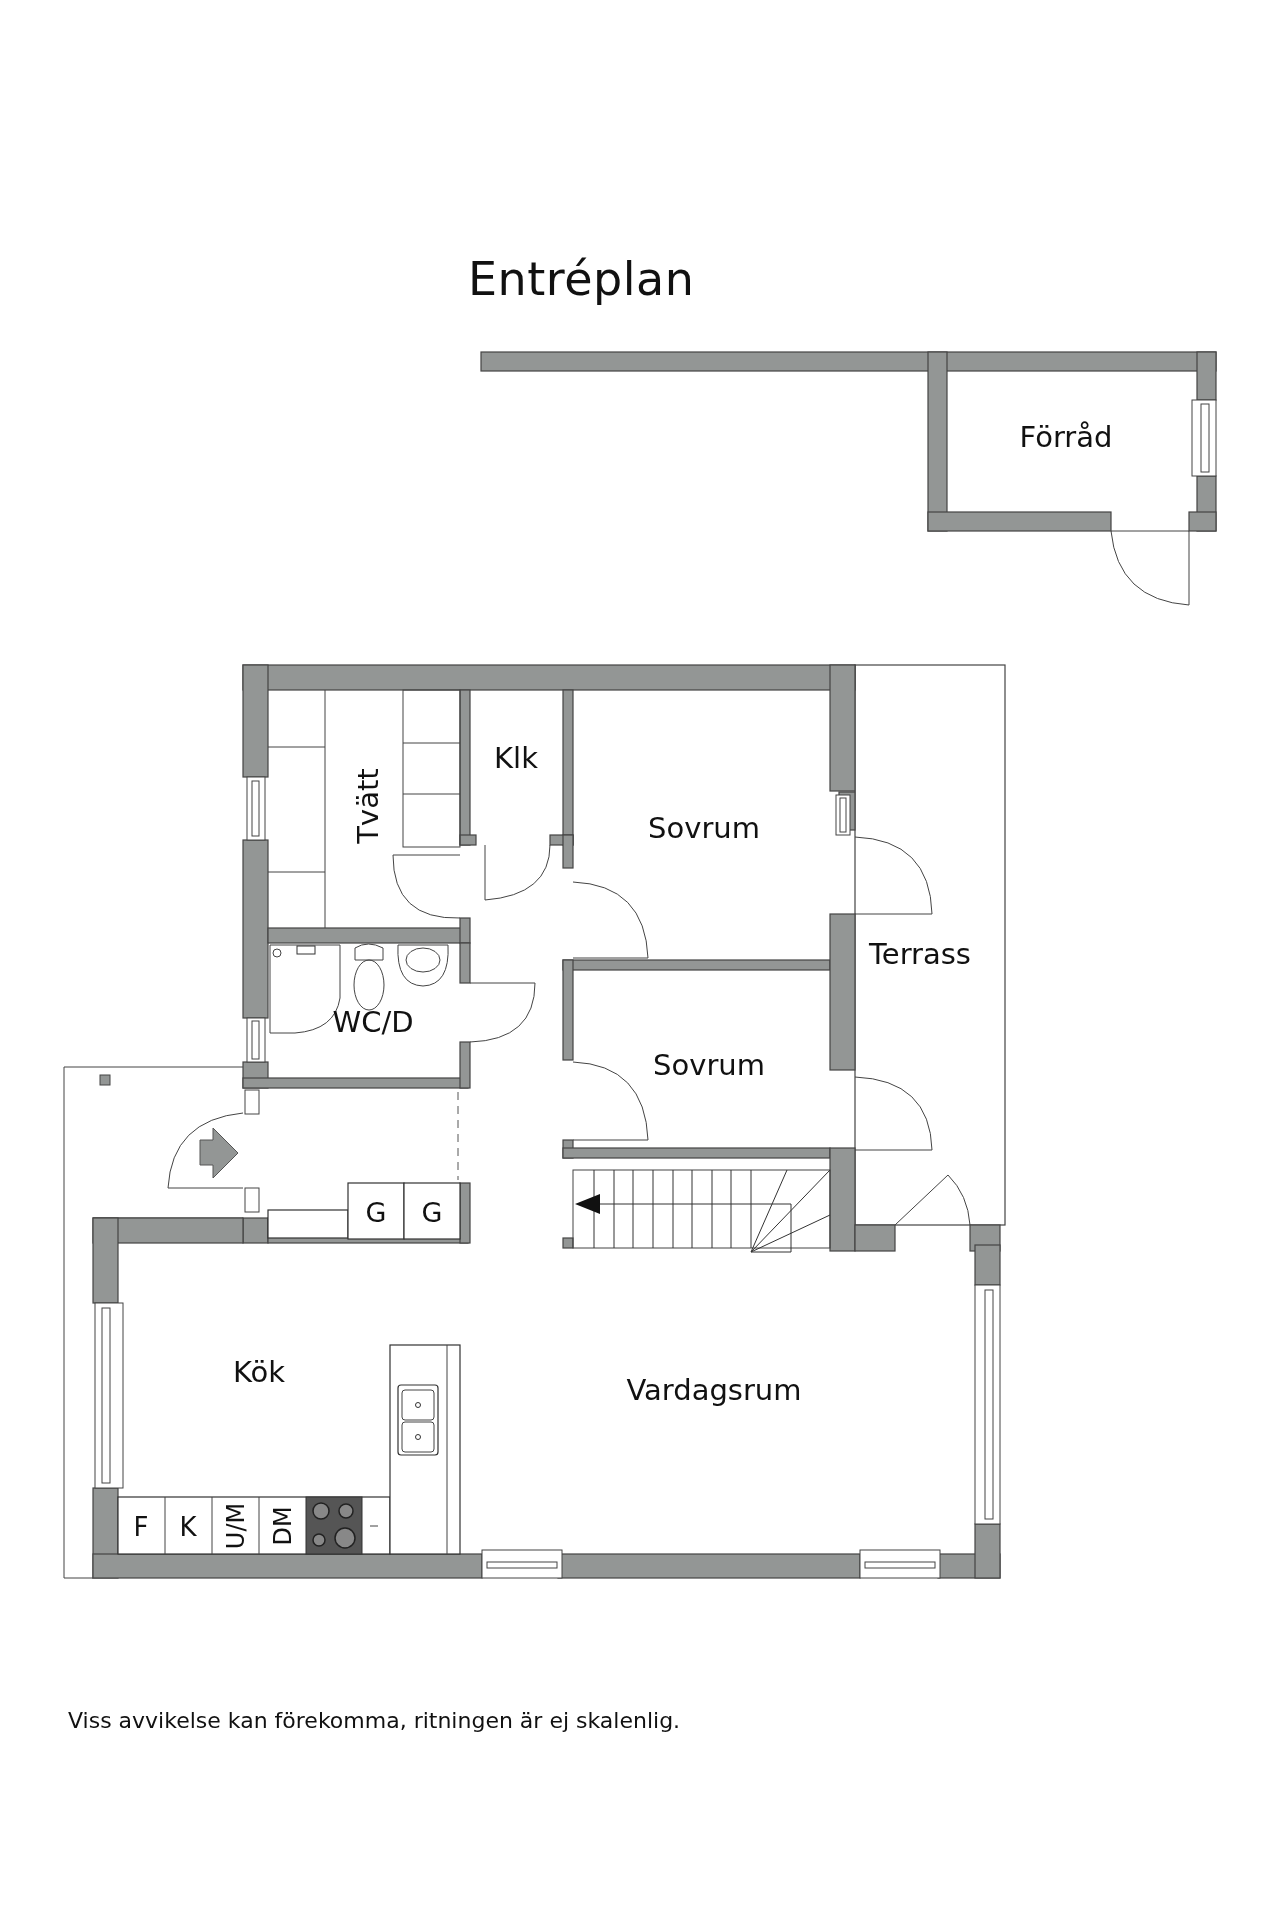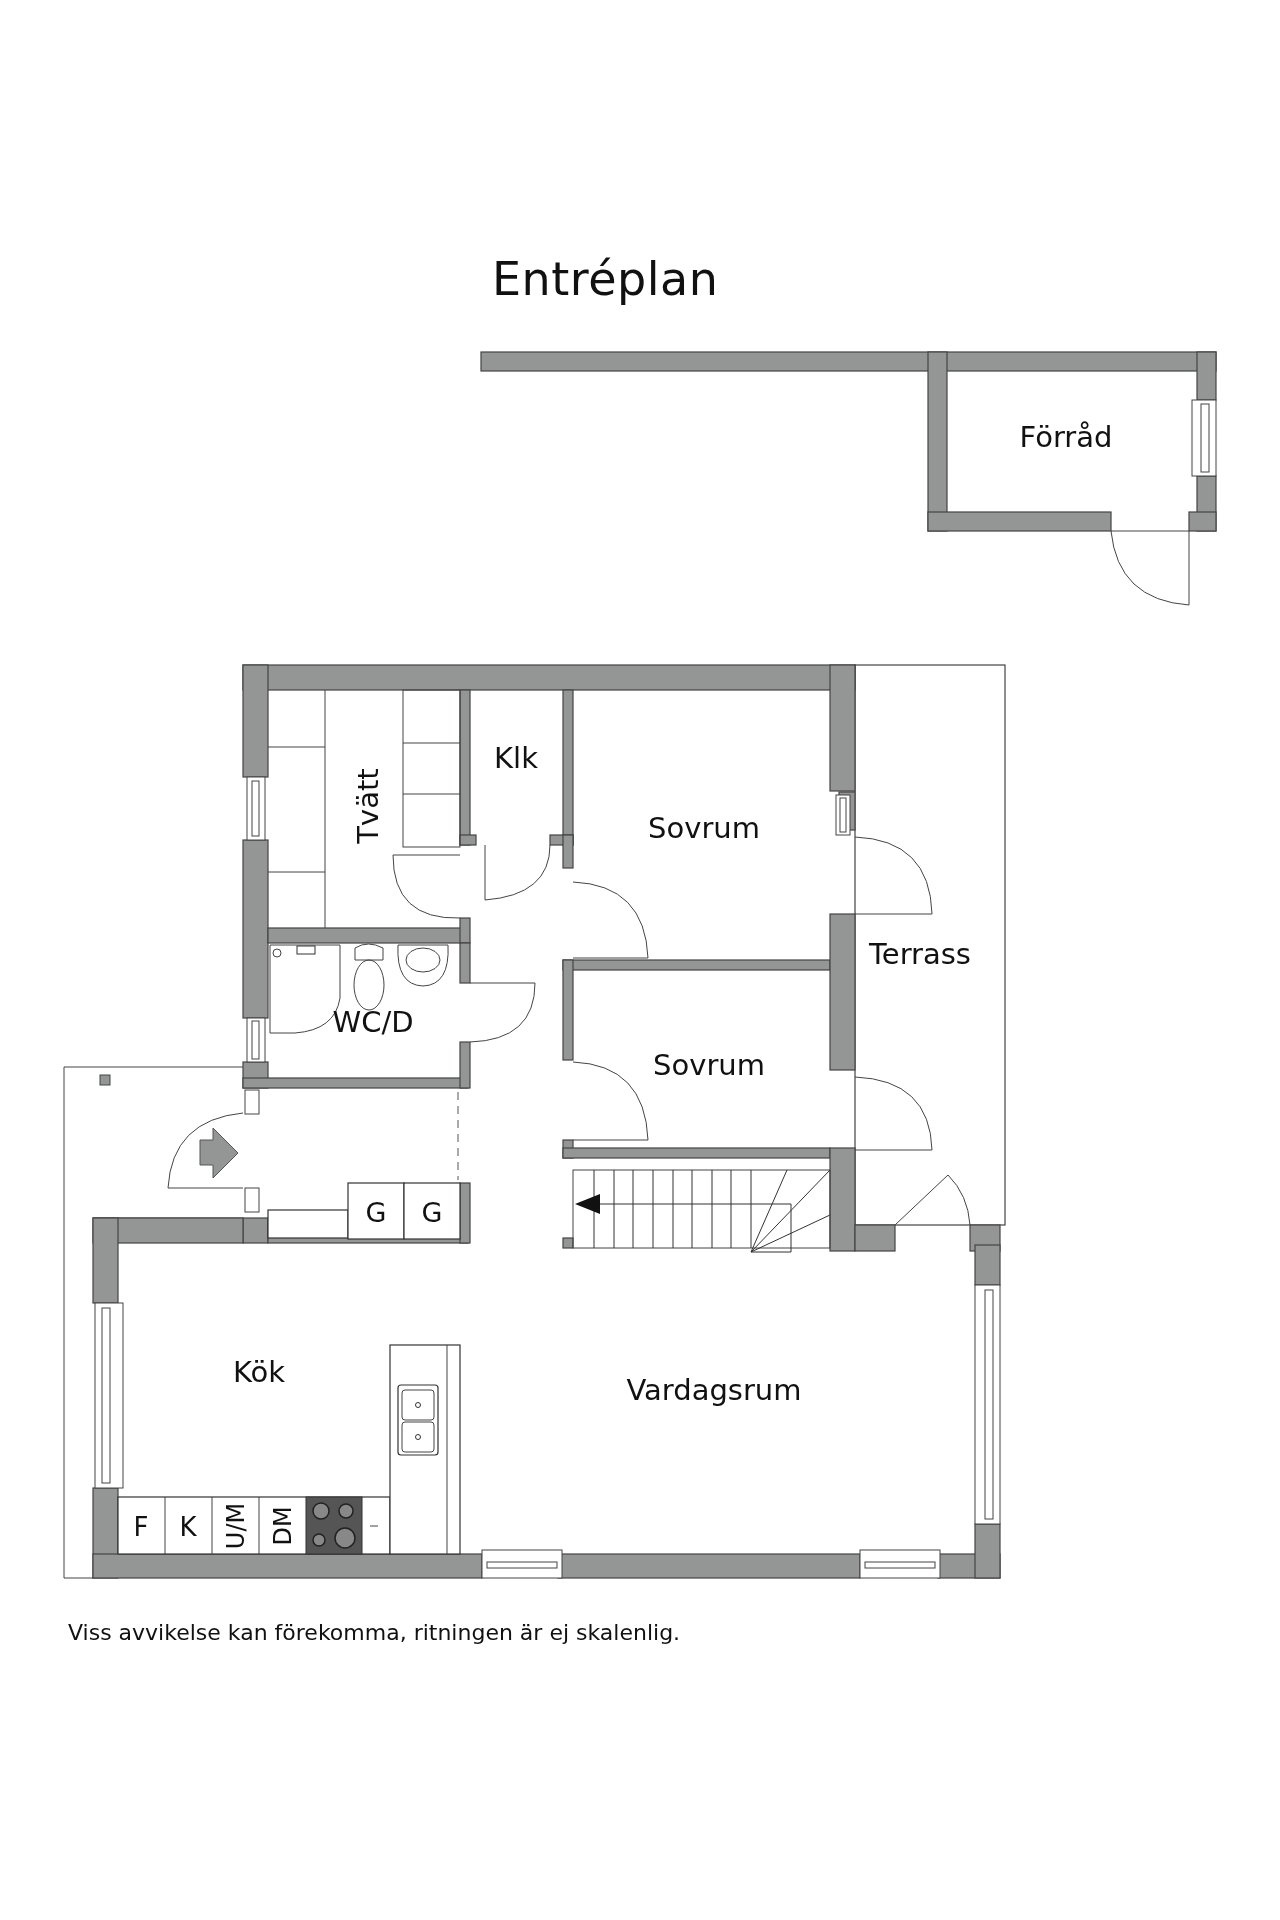--- a/index.html
+++ b/index.html
@@ -3,22 +3,22 @@
 <meta charset="utf-8">
 <style>
   html, body { margin:0; padding:0; background:#ffffff; }
   body { width:1280px; height:1920px; position:relative; overflow:hidden; font-family:"Liberation Sans", "DejaVu Sans", sans-serif; }
   #plan { position:absolute; left:0; top:0; width:1280px; height:1920px; }
   .wall { fill:#939695; stroke:#444; stroke-width:1.2; }
   .thin { fill:none; stroke:#444; stroke-width:1; }
   .fix { fill:#ffffff; stroke:#333; stroke-width:1.2; }
   .win { fill:#ffffff; stroke:#444; stroke-width:1; }
   .lbl { font-family:"DejaVu Sans", sans-serif; fill:#111; }
-  .title { position:absolute; left:492px; top:252px; font-size:46px; color:#111; font-family:"DejaVu Sans", sans-serif; letter-spacing:0.5px; }
-  .note { position:absolute; left:68px; top:1620px; font-size:22px; color:#111; font-family:"DejaVu Sans", sans-serif; }
+  .title { position:absolute; left:468px; top:252px; font-size:46px; color:#111; font-family:"DejaVu Sans", sans-serif; letter-spacing:0.5px; }
+  .note { position:absolute; left:68px; top:1708px; font-size:22px; color:#111; font-family:"DejaVu Sans", sans-serif; }
 </style>
 </head>
 <body>
 
 <div class="title">Entréplan</div>
 
 <svg id="plan" viewBox="0 0 1280 1920" xmlns="http://www.w3.org/2000/svg">
 
   <g>
 

